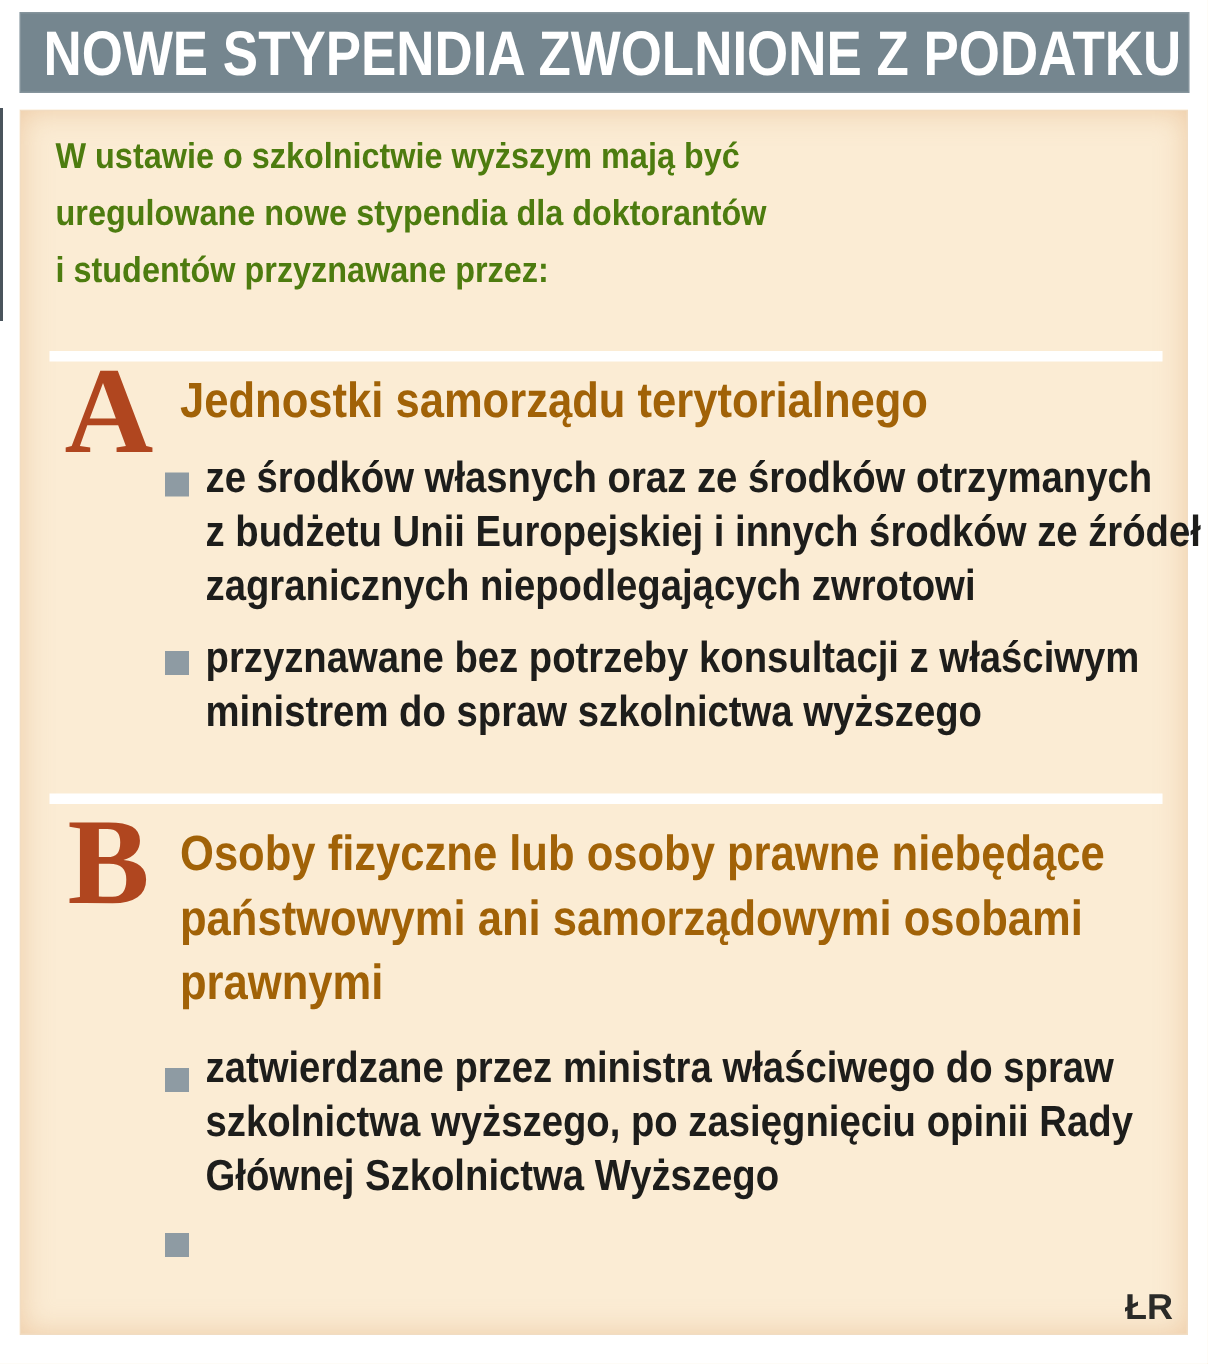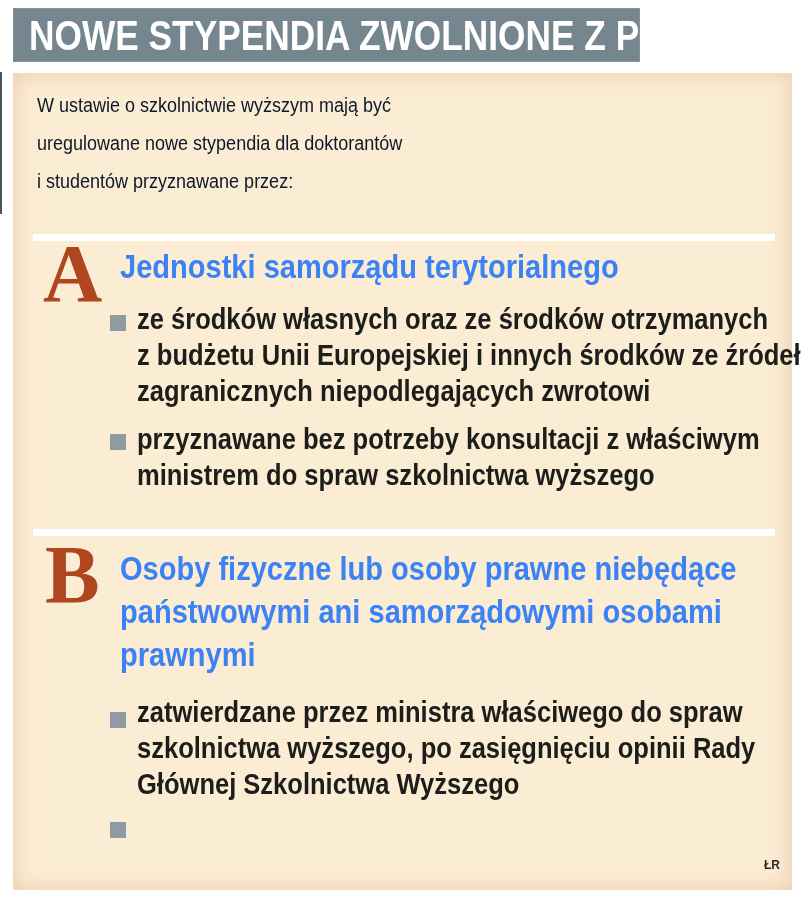--- a/index.html
+++ b/index.html
@@ -8,61 +8,61 @@
     background:#ffffff;
     font-family:"Liberation Sans", sans-serif;
   }
   .abs { position:absolute; }
 
   
   .edge-line { left:0; top:72px; width:2px; height:142px; background:#4a545c; }
 
   
   .header-bar {
-    left:13px; top:8px; width:627px; height:54px;
+    left:13px; top:8px; width:780px; height:54px;
     background:#75868f;
     box-shadow: inset 0 0 0 1px rgba(255,255,255,0.12);
   }
   .header-title {
     position:absolute; left:16px; top:0; height:54px; line-height:55px;
     font-size:42px; font-weight:bold; color:#ffffff; white-space:nowrap;
     transform:scaleX(0.84); transform-origin:0 50%;
   }
 
   
   .panel {
     left:13px; top:73px; width:779px; height:817px;
     background:#fbecd4;
     box-shadow: inset 0 0 0 1px #f1dcc2, inset 0 0 20px rgba(223,167,115,0.5);
   }
 
   .line { white-space:nowrap; transform-origin:0 50%; }
 
-  .intro { left:37px; top:86px; color:#0f172a; font-weight:normal; font-size:20px; }
+  .intro { left:37px; top:86px; color:#4d7c0f; font-weight:bold; font-size:24px; }
   .intro .line { line-height:38px; transform:scaleX(0.90); }
 
   .divider { left:33px; width:742px; height:7px; background:#ffffff; }
 
   .big-letter {
     font-family:"Liberation Serif", serif; font-weight:bold;
     font-size:82px; line-height:1; color:#b0461f;
   }
 
-  .heading { left:120px; color:#3b82f6; font-weight:bold; font-size:33px; }
+  .heading { left:120px; color:#a16207; font-weight:bold; font-size:33px; }
   .heading .line { line-height:43px; transform:scaleX(0.88); }
   .heading-a .line { line-height:42px; }
 
   .bullet-square { left:110px; width:16px; height:16px; background:#8e9ba3; }
 
   .bullet-text { left:137px; color:#1d1d1b; font-weight:bold; font-size:29px; }
   .bullet-text .line { line-height:36px; transform:scaleX(0.88); }
 
   .credit {
     left:750px; top:858px; width:30px; text-align:right;
-    font-size:12px; font-weight:bold; color:#2a2a28;
+    font-size:24px; font-weight:bold; color:#2a2a28;
   }
 </style>
 </head>
 <body>
 
 <div class="stage">
 
   <div class="abs edge-line"></div>
 
   <div class="abs header-bar">

